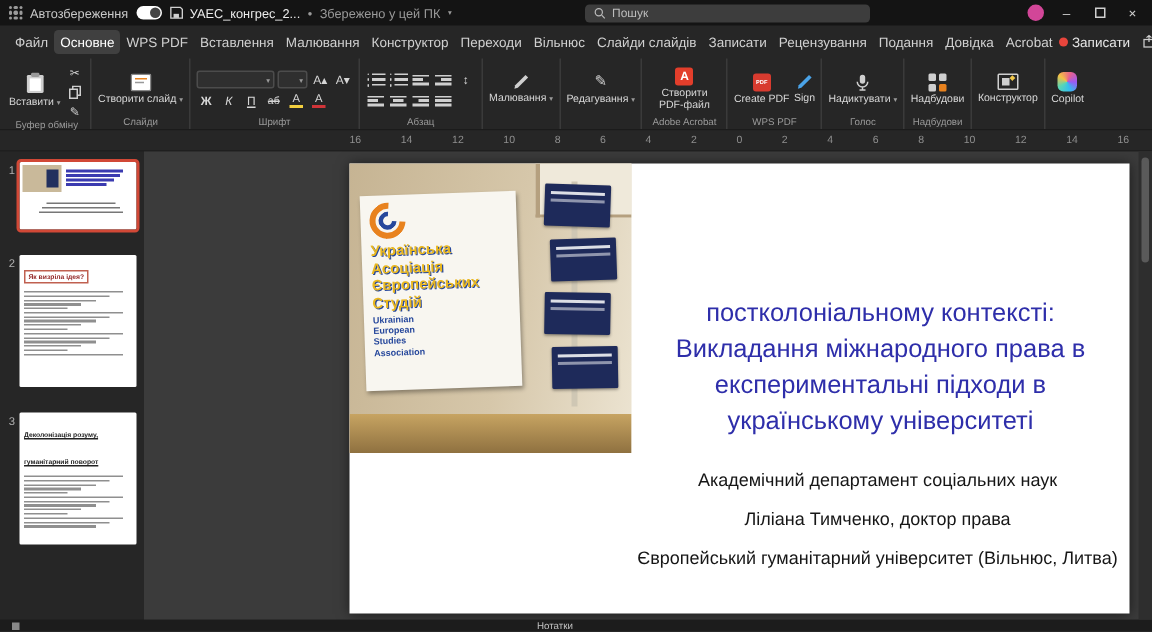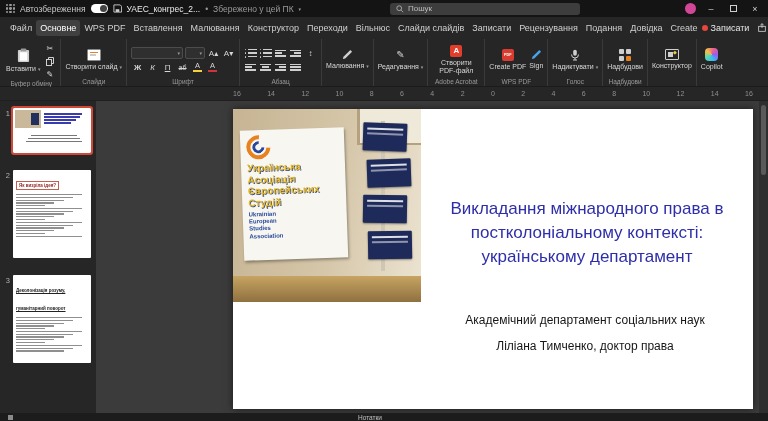--- a/index.html
+++ b/index.html
@@ -207,21 +207,21 @@
         <span class="tab">Вставлення</span>
         <span class="tab">Малювання</span>
         <span class="tab">Конструктор</span>
         <span class="tab">Переходи</span>
         <span class="tab">Вільнюс</span>
         <span class="tab">Слайди слайдів</span>
         <span class="tab">Записати</span>
         <span class="tab">Рецензування</span>
         <span class="tab">Подання</span>
         <span class="tab">Довідка</span>
-        <span class="tab">Create</span>
+        <span class="tab">Acrobat</span>
       </span>
     <div class="tabsrow-right">
       <span class="record-btn">
         <span class="record-dot" style="background: rgb(232, 69, 60);"></span>
         <span>Записати</span>
       </span>
       <span>
         <svg width="10" height="10" viewBox="0 0 12 12" fill="none" stroke="#cfcfcf">
             <rect x="2" y="4" width="8" height="6"></rect>
             <path d="M6 6V1M4 2.5L6 .8l2 1.7"></path>
@@ -607,27 +607,29 @@
               </span>
             <span class="book" style="left:15px;top:110px;transform:rotate(-1deg)">
                 <i></i>
                 <em></em>
               </span>
           </div>
           <div class="table-edge"></div>
         </div>
 
         <div class="slide-title" id="slide-title" style="color: rgb(46, 46, 170);">
+            <div>постколоніальному контексті:</div>
             <div>Викладання міжнародного права в</div>
-            <div>постколоніальному контексті:</div>
-            <div>українському департамент</div>
+            <div>експериментальні підходи в</div>
+            <div>українському університеті</div>
           </div>
         <div class="slide-sub" id="slide-sub">
             <div>Академічний департамент соціальних наук</div>
             <div>Ліліана Тимченко, доктор права</div>
+            <div>Європейський гуманітарний університет (Вільнюс, Литва)</div>
           </div>
 
       </div>
       <div class="vscroll">
           <i></i>
         </div>
     </div>
 
   </div>
 

